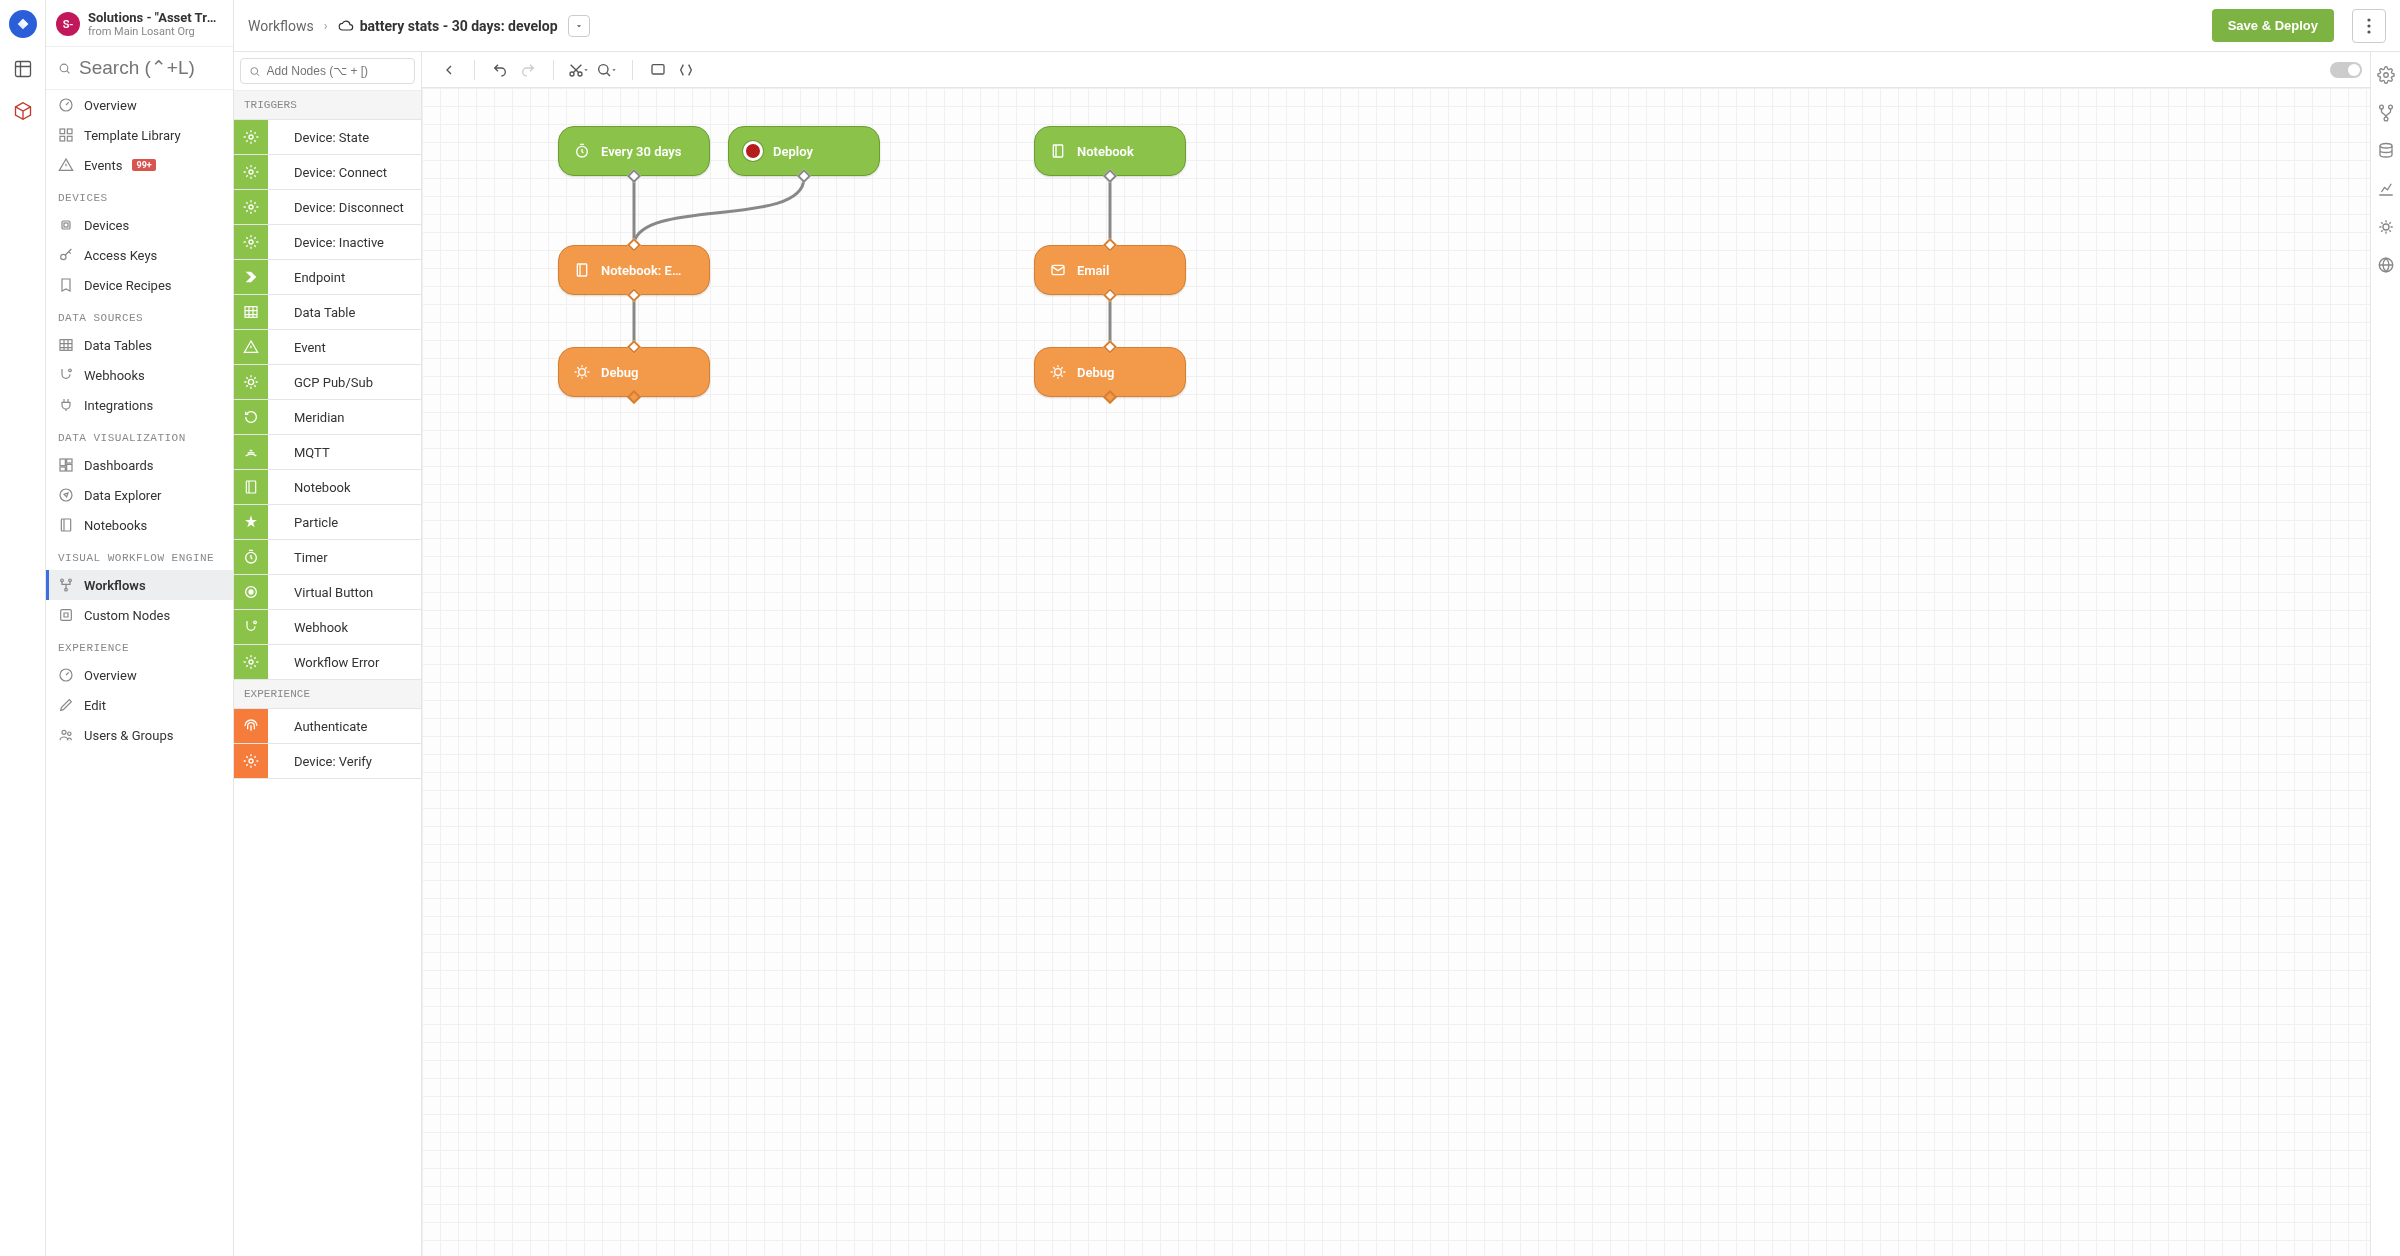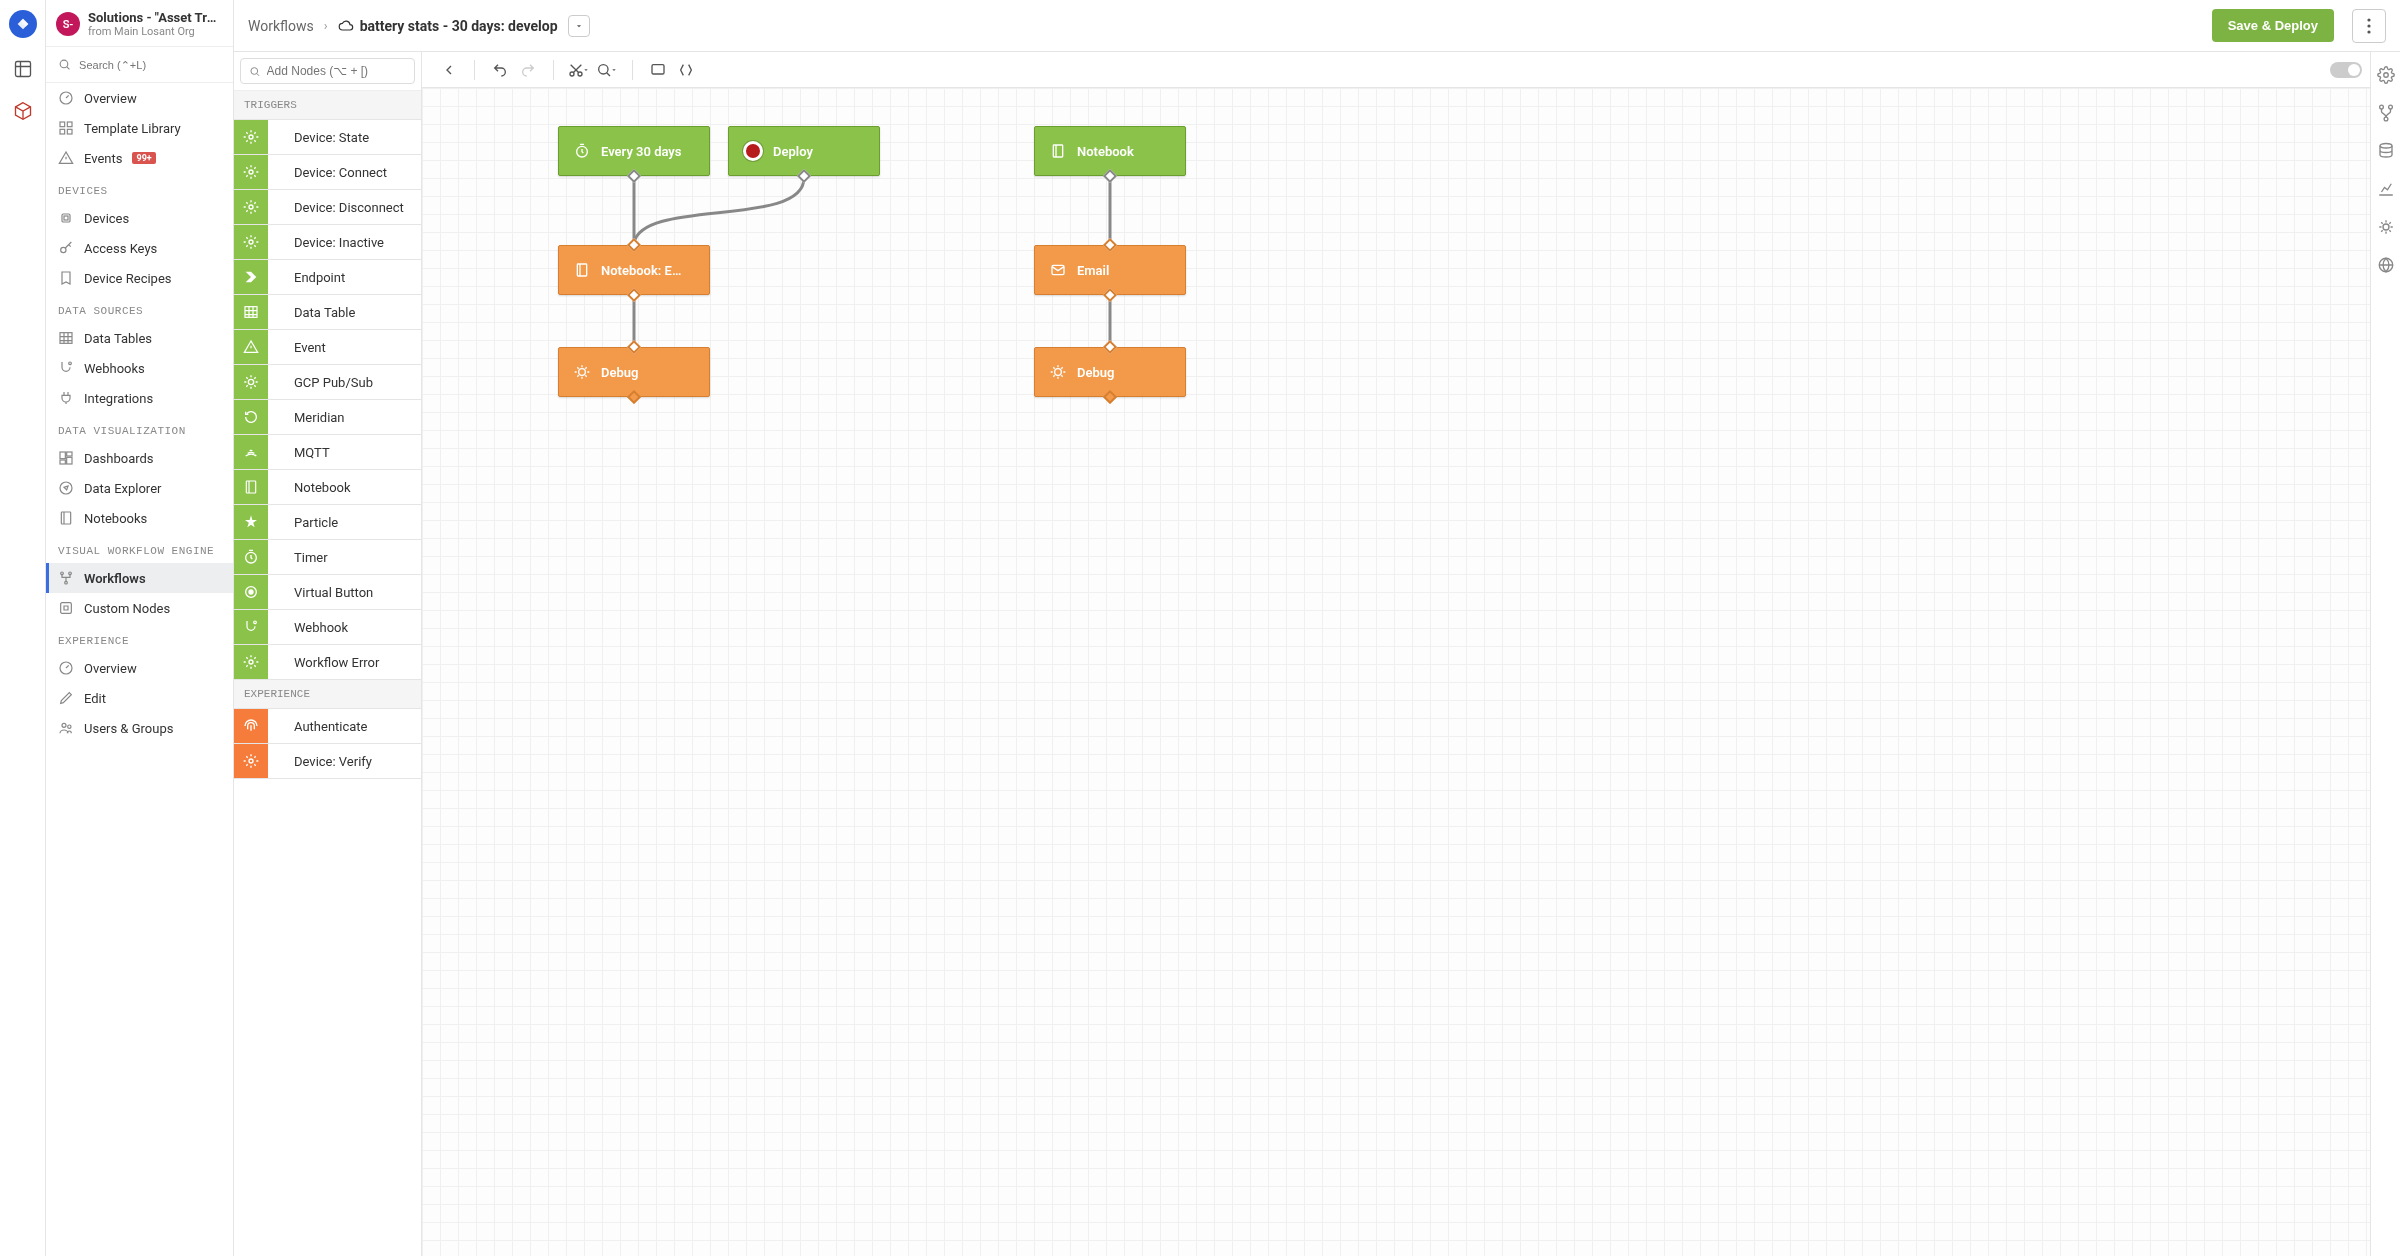--- a/index.html
+++ b/index.html
@@ -12,21 +12,21 @@
 .rail-icon { width: 22px; height: 22px; display:flex; align-items:center; justify-content:center; color:#555; cursor:pointer; }
 .rail-icon.active { color:#c0392b; }
 
 
 .sidebar { width: 188px; background: #fff; border-right: 1px solid #e5e5e5; display:flex; flex-direction:column; }
 .app-header { display:flex; align-items:center; gap:8px; padding:10px 10px 8px 10px; border-bottom:1px solid #eee; }
 .app-badge { width:24px; height:24px; border-radius:50%; background:#c2185b; color:#fff; font-size:11px; display:flex; align-items:center; justify-content:center; font-weight:600; flex-shrink:0;}
 .app-title { font-weight:700; font-size:13px; white-space:nowrap; overflow:hidden; text-overflow:ellipsis; }
 .app-sub { font-size:11px; color:#888; }
 .search-row { display:flex; align-items:center; gap:8px; padding:10px 12px; border-bottom:1px solid #eee; color:#888;}
-.search-input { border:none; outline:none; font-size:11px; color:#888; width:100%; }
+.search-input { border:none; outline:none; font-size:19px; color:#888; width:100%; }
 .nav { overflow-y:auto; flex:1; }
 .nav-section-title { font-family: "Courier New", monospace; font-size:11px; color:#888; padding:12px 12px 6px 12px; letter-spacing:0.5px; }
 .nav-item { display:flex; align-items:center; gap:10px; padding:7px 12px; cursor:pointer; color:#333; font-size:13px;}
 .nav-item.active { background:#eceef0; border-left:3px solid #3b6fe0; padding-left:9px; font-weight:600;}
 .nav-icon { width:16px; height:16px; display:flex; align-items:center; justify-content:center; color:#888; flex-shrink:0;}
 .nav-badge { background:#d9534f; color:#fff; font-size:9px; padding:1px 4px; border-radius:2px; font-weight:700;}
 
 
 .main { flex:1; display:flex; flex-direction:column; min-width:0;}
 .topbar { height:52px; border-bottom:1px solid #e5e5e5; display:flex; align-items:center; padding:0 14px; gap:10px;}
@@ -63,21 +63,21 @@
 .toggle { width:32px; height:16px; background:#ccc; border-radius:8px; position:relative; cursor:pointer;}
 .toggle::after { content:''; width:12px; height:12px; background:#fff; border-radius:50%; position:absolute; top:2px; right:2px;}
 
 .canvas { flex:1; position:relative; overflow:hidden;
   background-color:#fdfdfd;
   background-image: linear-gradient(#f0f0f0 1px, transparent 1px), linear-gradient(90deg, #f0f0f0 1px, transparent 1px);
   background-size: 18px 18px;
 }
 .canvas svg.wires { position:absolute; top:0; left:0; width:100%; height:100%; pointer-events:none;}
 
-.node { position:absolute; width:152px; height:50px; border-radius:2px; display:flex; align-items:center; color:#fff; font-weight:600; font-size:13px; padding:0 14px; gap:10px; box-shadow:0 1px 2px rgba(0,0,0,0.15);}
+.node { position:absolute; width:152px; height:50px; border-radius:16px; display:flex; align-items:center; color:#fff; font-weight:600; font-size:13px; padding:0 14px; gap:10px; box-shadow:0 1px 2px rgba(0,0,0,0.15);}
 .node.green { background:#8bc34a; border:1px solid #6b9e2e;}
 .node.orange { background:#f2994a; border:1px solid #d67f30;}
 .node-icon { width:18px; height:18px; display:flex; align-items:center; justify-content:center; flex-shrink:0;}
 .node-label { white-space:nowrap; overflow:hidden; text-overflow:ellipsis;}
 .port { position:absolute; width:10px; height:10px; background:#fff; border:2px solid #888; transform:rotate(45deg);}
 .port.bottom { bottom:-6px; left:calc(50% - 5px);}
 .port.top { top:-6px; left:calc(50% - 5px);}
 .port.orange-border { border-color:#d67f30;}
 .port.term { background:#f2994a; border-color:#d67f30;}
 .manual-dot { width:20px; height:20px; border-radius:50%; background:#b71c1c; border:3px solid #fff; box-shadow:0 0 0 1px rgba(0,0,0,0.2);}

